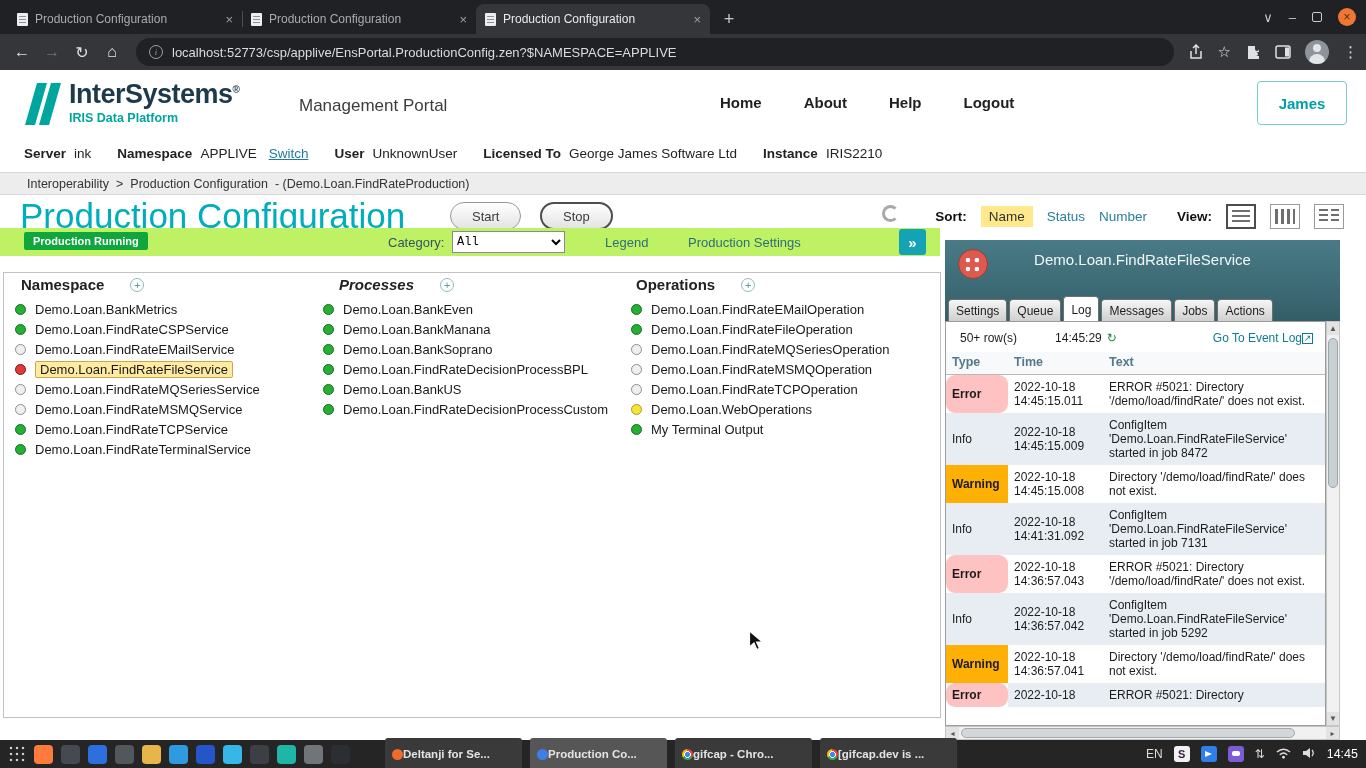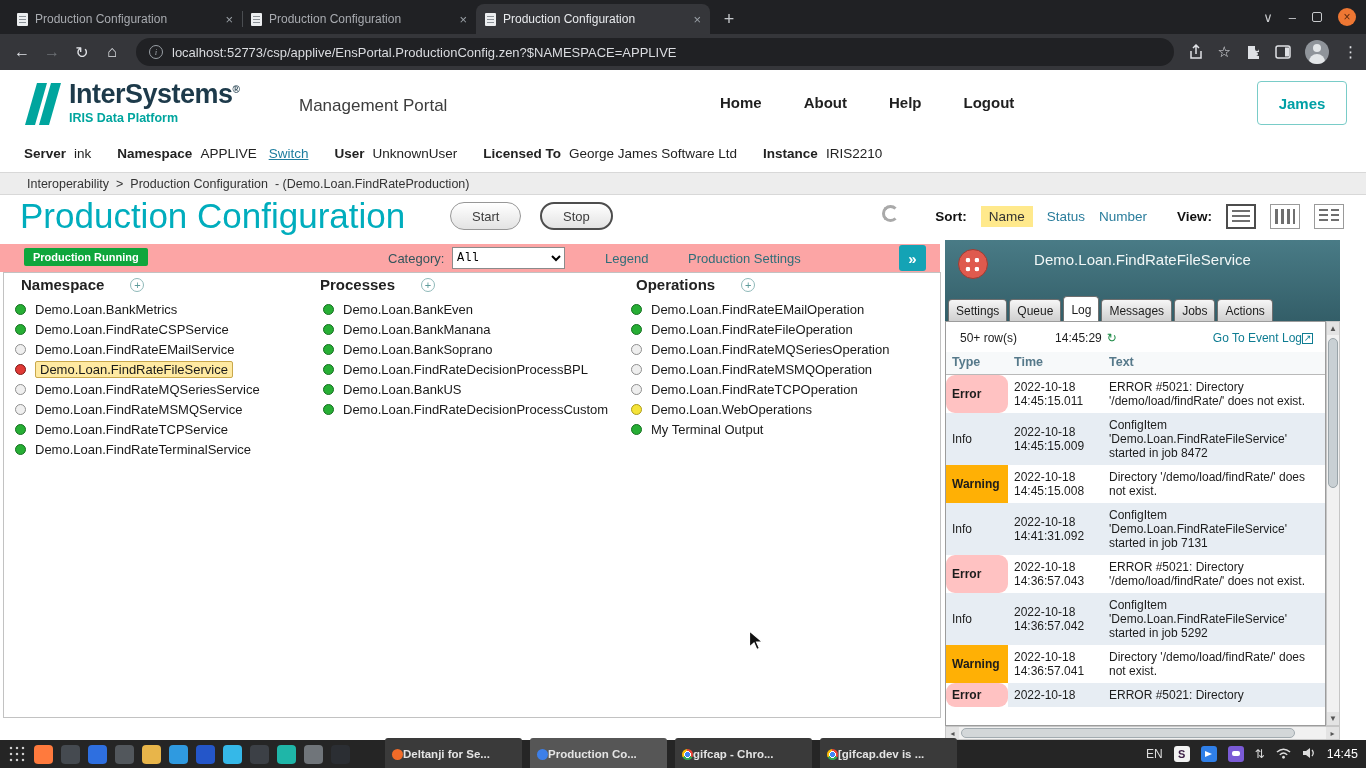--- a/index.html
+++ b/index.html
@@ -80,38 +80,38 @@
   .sort-sel { background:#ffe98c; padding:3px 8px; color:#333; }
   .sort-link { color:#2a7d9c; }
   .vicon { width:30px; height:25px; border:1px solid #9a9a9a; background:#fff; position:relative; }
   .vicon.sel { border:2px solid #4c4c4c; }
   .vicon i { position:absolute; inset:4px; }
   .v-lines i { background:repeating-linear-gradient(to bottom,#6f6f6f 0 2px,transparent 2px 5px); }
   .v-grid  i { background:repeating-linear-gradient(90deg,#6f6f6f 0 3px,transparent 3px 6px); }
   .v-split i { background:linear-gradient(90deg,transparent 0 45%,#fff 45% 58%,transparent 58%),
                repeating-linear-gradient(to bottom,#6f6f6f 0 2px,transparent 2px 5px); }
   
-  .ribbon { position:absolute; left:0; top:244px; right:426px; height:28px; background:#fca5a5; }
+  .ribbon { position:absolute; left:0; top:228px; right:426px; height:28px; background:#bef264; }
   .run-badge { position:absolute; left:24px; top:4px; background:#0fa63c; color:#fff; font-size:11px;
     font-weight:bold; padding:3px 9px; border-radius:2px; }
   .cat-lbl { position:absolute; left:388px; top:7px; font-size:13px; color:#33555c; }
   .cat-sel { position:absolute; left:452px; top:3px; width:113px; height:22px; font-size:12px;
     font-family:Liberation Mono, monospace; border:1px solid #8b8b8b; background:#fff; }
   .rib-link { position:absolute; top:7px; font-size:13px; color:#2f6e79; }
   .rib-link.legend { left:605px; }
   .rib-link.psets  { left:688px; }
   .expand-btn { position:absolute; left:899px; top:1px; width:27px; height:26px; background:#14a3b5;
     color:#fff; font-size:15px; font-weight:bold; border-radius:3px;
     display:flex; align-items:center; justify-content:center; }
   
   .diagram { position:absolute; left:3px; top:272px; width:938px; height:446px; background:#fff; border:1px solid #c2c2c2; }
   .col-title { position:absolute; top:3px; font-size:15px; font-weight:bold; color:#222;
     display:flex; align-items:center; }
   .col-title.services  { left:17px; }
-  .col-title.processes { left:316px; }
+  .col-title.processes { left:335px;font-style:italic; }
   .col-title.operations{ left:632px; }
   .add-circle { width:14px; height:14px; border:1px solid #8fb9b9; border-radius:50%; color:#5d9a9a;
     font-size:11px; font-weight:normal; display:flex; align-items:center; justify-content:center; margin-left:26px; }
   .itemlist { position:absolute; top:26px; list-style:none; }
   .itemlist.services  { left:11px; }
   .itemlist.processes { left:319px; }
   .itemlist.operations{ left:627px; }
   .itemlist li { display:flex; align-items:center; height:20px; font-size:13px; color:#191919; white-space:nowrap; }
   .dot { width:11px; height:11px; border-radius:50%; margin-right:9px; border:1px solid #888; flex:0 0 auto; }
   .dot[data-status="green"]  { background:#27ae35; border-color:#157020; }

